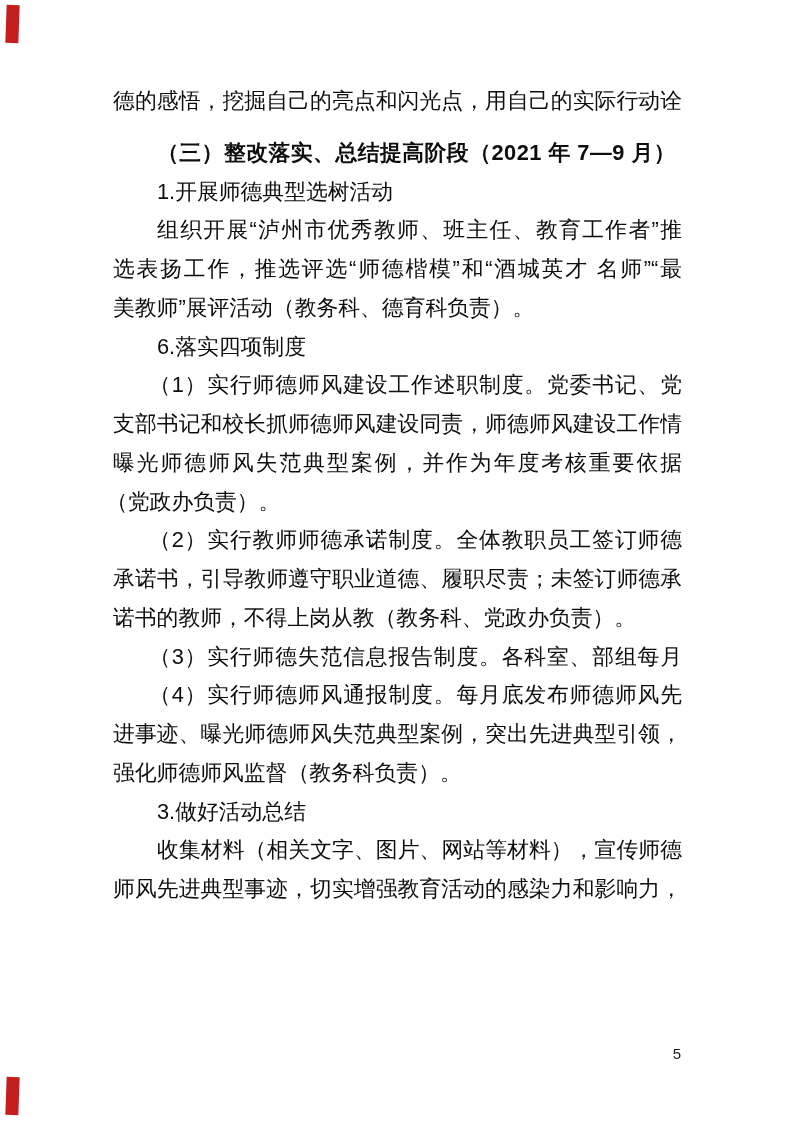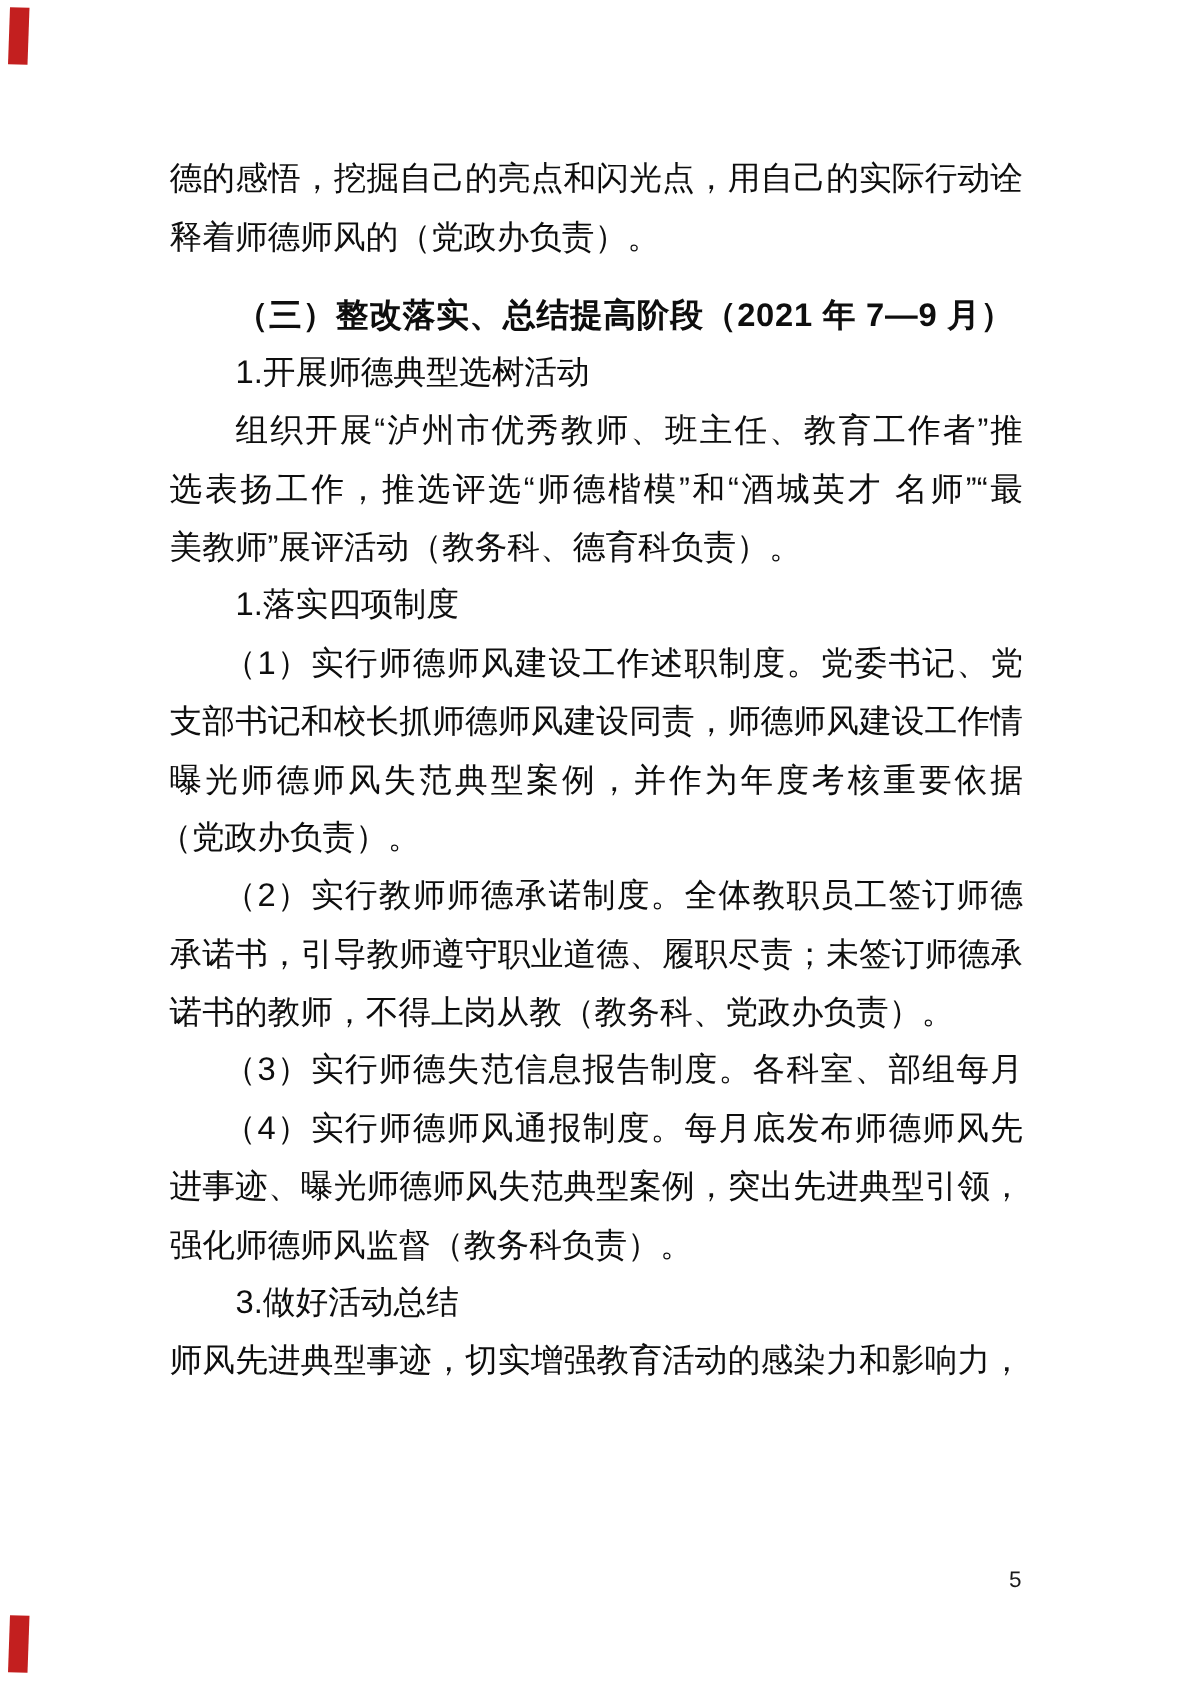--- a/index.html
+++ b/index.html
@@ -12,21 +12,21 @@
     width: 793px;
     height: 1122px;
     background: #ffffff;
     overflow: hidden;
     font-family: "Liberation Sans", sans-serif;
     color: #0e0e0e;
   }
   .text-block {
     position: absolute;
     left: 113px;
-    top: 100px;
+    top: 82px;
     width: 569px;
     font-size: 21.8px;
   }
   .line {
     height: 38.75px;
     line-height: 38.75px;
     white-space: nowrap;
     letter-spacing: 0;
   }
   .line.just {
@@ -63,36 +63,36 @@
 </style>
 </head>
 <body>
 
 <div class="page">
   <div class="corner-mark tl" style="background: rgb(195, 31, 31);"></div>
   <div class="corner-mark bl" style="background: rgb(195, 31, 31);"></div>
 
   <div class="text-block">
       <div class="line flush just">德的感悟，挖掘自己的亮点和闪光点，用自己的实际行动诠</div>
-      <div class="line flush">释着师德师风的（党政办负责）。</div>
       <div class="line heading">（三）整改落实、总结提高阶段（2021 年 7—9 月）</div>
       <div class="line indent">1.开展师德典型选树活动</div>
       <div class="line indent just">组织开展“泸州市优秀教师、班主任、教育工作者”推</div>
       <div class="line flush just">选表扬工作，推选评选“师德楷模”和“酒城英才 名师”“最</div>
       <div class="line flush">美教师”展评活动（教务科、德育科负责）。</div>
-      <div class="line indent">1.落实四项制度</div>
+      <div class="line indent">6.落实四项制度</div>
       <div class="line indent-paren just">（1）实行师德师风建设工作述职制度。党委书记、党</div>
       <div class="line flush just">支部书记和校长抓师德师风建设同责，师德师风建设工作情</div>
       <div class="line flush just">曝光师德师风失范典型案例，并作为年度考核重要依据</div>
       <div class="line flush-paren">（党政办负责）。</div>
       <div class="line indent-paren just">（2）实行教师师德承诺制度。全体教职员工签订师德</div>
       <div class="line flush just">承诺书，引导教师遵守职业道德、履职尽责；未签订师德承</div>
       <div class="line flush">诺书的教师，不得上岗从教（教务科、党政办负责）。</div>
       <div class="line indent-paren just">（3）实行师德失范信息报告制度。各科室、部组每月</div>
       <div class="line indent-paren just">（4）实行师德师风通报制度。每月底发布师德师风先</div>
       <div class="line flush just">进事迹、曝光师德师风失范典型案例，突出先进典型引领，</div>
       <div class="line flush">强化师德师风监督（教务科负责）。</div>
       <div class="line indent">3.做好活动总结</div>
+      <div class="line indent just">收集材料（相关文字、图片、网站等材料），宣传师德</div>
       <div class="line flush just">师风先进典型事迹，切实增强教育活动的感染力和影响力，</div>
     </div>
 
   <div class="page-num">5</div>
 </div>
 
 </body></html>

